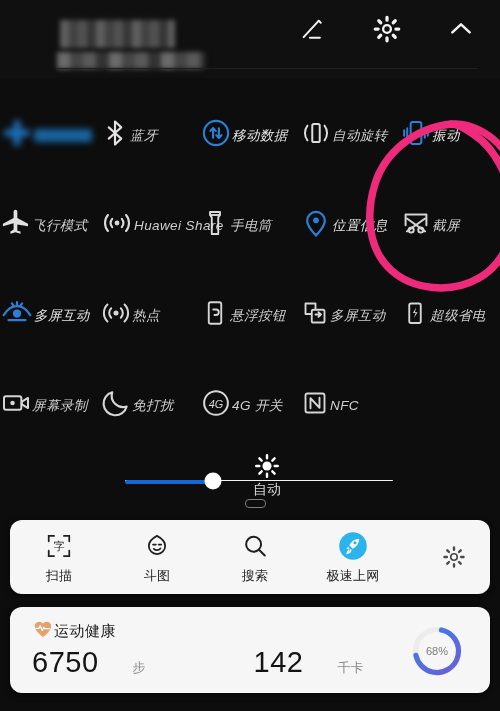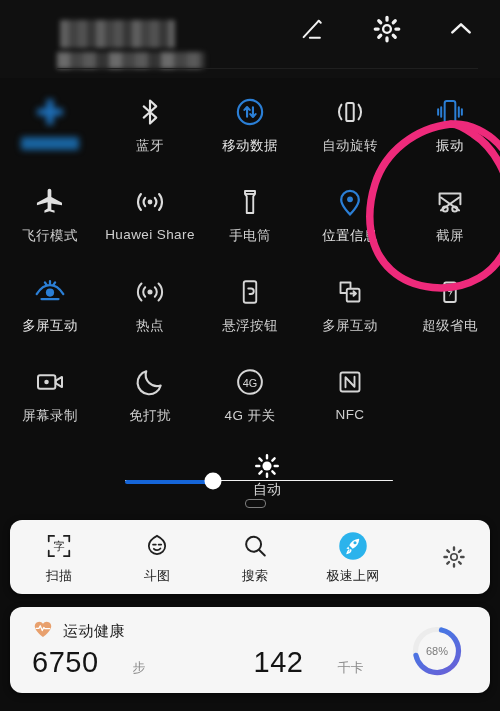--- a/index.html
+++ b/index.html
@@ -30,22 +30,22 @@
     background:repeating-linear-gradient(90deg,#7a7a7a 0 13px,#4f4f4f 13px 26px,#666 26px 39px,#3a3a3a 39px 52px),#555;}
   .topicons{position:absolute;right:22px;top:12px;display:flex;align-items:center;gap:40px;}
   .topicon{width:34px;height:34px;display:flex;align-items:center;justify-content:center;cursor:pointer;}
   .topicon svg{display:block;}
   .topdiv{position:absolute;left:57px;right:22px;top:68px;height:1px;background:#1f1f1f;}
 
   
   .tiles{position:absolute;left:0;top:82px;width:500px;}
   .trow{display:flex;width:500px;height:90px;}
   .tile{
-    width:100px;display:flex;flex-direction:column;align-items:center;
-    justify-content:flex-start;padding-top:11px;box-sizing:border-box;cursor:pointer;
+    width:100px;display:flex;flex-direction:row;align-items:center;
+    justify-content:flex-start;padding-top:11px;box-sizing:border-box;cursor:pointer;font-style:italic;
   }
   .tile .ico{height:38px;display:flex;align-items:center;justify-content:center;}
   .tile .lbl{
     margin-top:6px;font-size:13.5px;letter-spacing:.4px;white-space:nowrap;
     color:#cfcfcf;
   }
   .tile.on .lbl{color:#e5e5e5;}
   .tile.blank{visibility:hidden;}
   .tile.blurred{position:relative;}
   .tile.blurred .ico,.tile.blurred .lbl{filter:blur(3.2px);}
@@ -84,21 +84,21 @@
     width:98px;display:flex;flex-direction:column;align-items:center;cursor:pointer;
   }
   .sc .ico{height:32px;display:flex;align-items:center;justify-content:center;}
   .sc .lbl{margin-top:5px;font-size:13px;color:#1d1d1d;letter-spacing:.3px;}
   .sc-gear{margin-left:auto;margin-right:22px;width:28px;height:28px;
     display:flex;align-items:center;justify-content:center;cursor:pointer;}
 
   
   .card.health{top:607px;height:86px;}
   .h-top{display:flex;align-items:center;padding:11px 0 0 22px;}
-  .h-title{margin-left:9px;font-size:15px;color:#1b1b1b;letter-spacing:.5px;}
+  .h-title{font-size:15px;color:#1b1b1b;letter-spacing:.5px;}
   .h-stats{display:flex;align-items:baseline;padding:4px 0 0 22px;gap:28px;}
   .h-num{font-size:29px;color:#141414;letter-spacing:.5px;line-height:1;}
   .h-unit{margin-left:6px;font-size:13px;color:#8a8a8a;}
   .h-gap{width:52px;}
   .ring{position:absolute;right:26px;top:17px;width:54px;height:54px;}
   .ring .pct{
     position:absolute;left:0;top:0;width:54px;height:54px;display:flex;
     align-items:center;justify-content:center;font-size:11px;color:#7b7b7b;
   }
 

